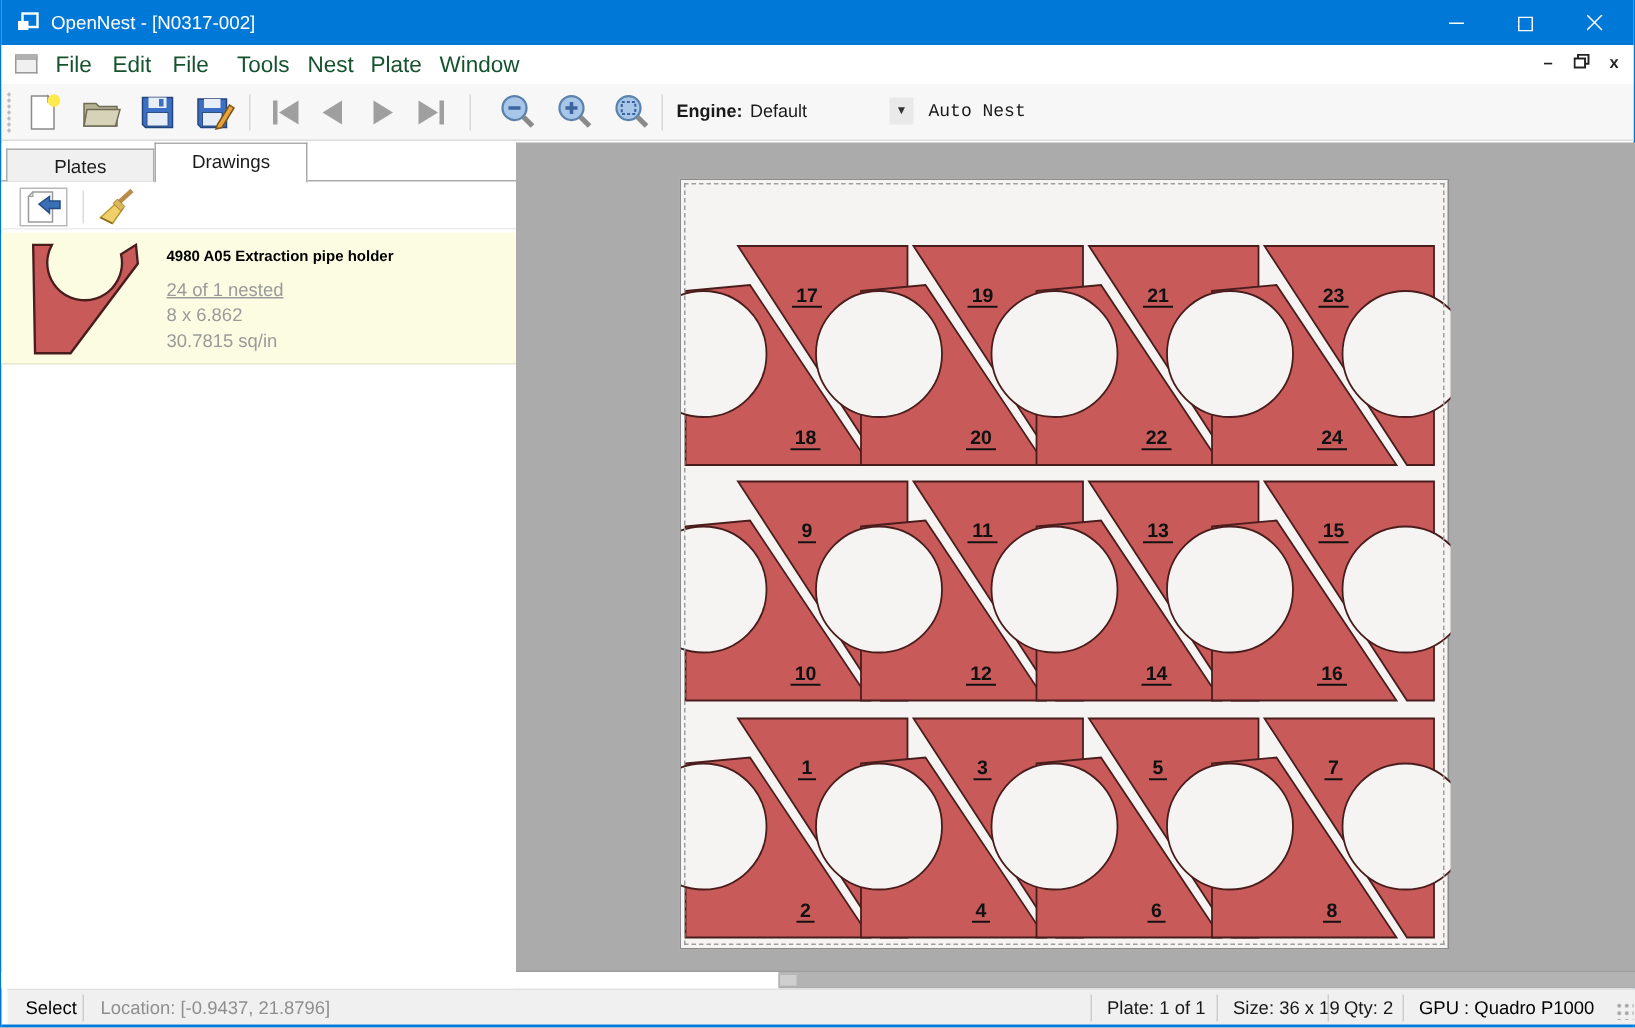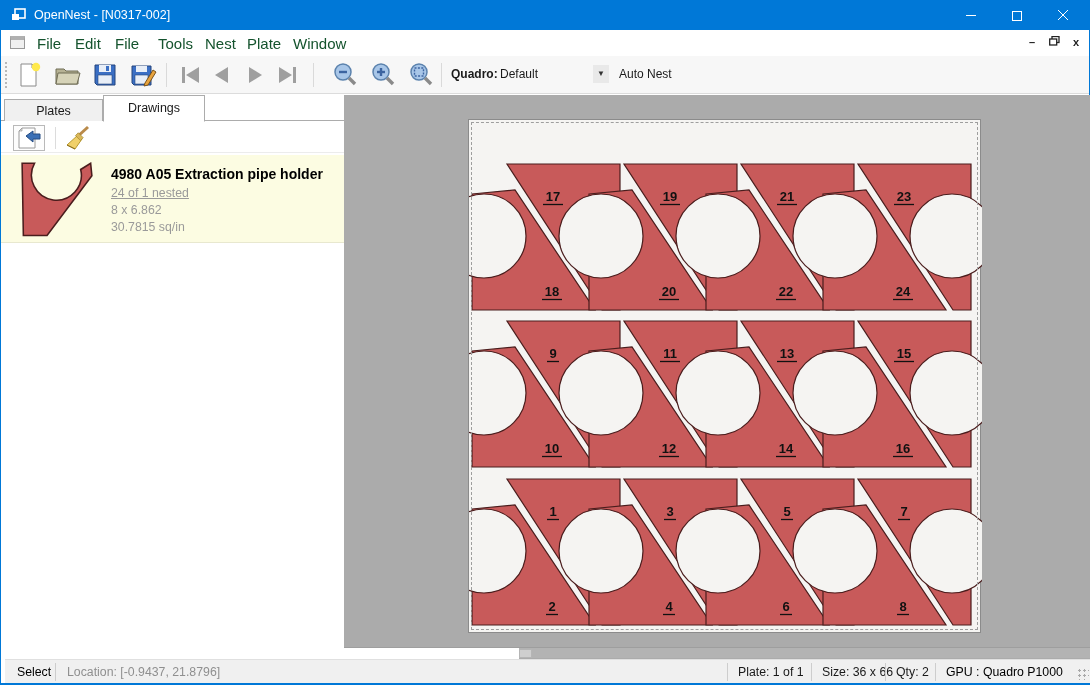--- a/index.html
+++ b/index.html
@@ -24,41 +24,41 @@
 
   
   .toolbar { position:absolute; left:0; top:56px; width:100%; height:38px; background:#f7f7f7; border-bottom:1px solid #dcdcdc; }
   .grip { position:absolute; left:3px; top:5px; width:4px; height:28px;
           background-image:radial-gradient(circle, #b8b8b8 1px, transparent 1.2px); background-size:4px 4px; }
   .tbtn { position:absolute; top:5px; width:28px; height:28px; }
   .tsep { position:absolute; top:7px; width:1px; height:24px; background:#dadada; }
   .engine-label { position:absolute; left:450px; top:11px; font-weight:bold; }
   .engine-value { position:absolute; left:499px; top:11px; }
   .engine-arrow { position:absolute; left:592px; top:9px; width:16px; height:18px; background:#e9e9e9; text-align:center; line-height:17px; font-size:8px; color:#333; }
-  .autonest { position:absolute; left:618px; top:11px; }
+  .autonest { position:absolute; left:618px; top:11px;font-family:Liberation Mono, monospace; }
 
   
   .panel { position:absolute; left:0; top:95px; width:356px; height:564px; background:#fff; }
   .tabstrip { position:absolute; left:0; top:0; width:343px; height:26px; border-bottom:1px solid #acacac; }
   .tab { position:absolute; text-align:center; font-size:12.5px; }
   .tab.inactive { left:3px; top:4px; width:99px; height:22px; line-height:22px; background:#f0f0f0; border:1px solid #acacac; border-bottom:none; }
   .tab.active { left:102px; top:0; width:102px; height:27px; line-height:25px; background:#fff; border:1px solid #acacac; border-bottom:1px solid #fff; z-index:2; }
   .subtoolbar { position:absolute; left:0; top:27px; width:343px; height:31px; background:#fff; border-bottom:1px solid #ececec; }
   .subbtn { position:absolute; top:3px; width:32px; height:26px; }
   .subbtn.bordered { border:1px solid #b9b9b9; background:#fdfdfd; }
   .subsep { position:absolute; left:54px; top:5px; width:1px; height:22px; background:#dcdcdc; }
   .drawing-item { position:absolute; left:0; top:60px; width:343px; height:88px; background:#fcfce2; border-bottom:1px solid #e8e8cf; }
   .thumb { position:absolute; left:14px; top:7px; }
-  .item-title { position:absolute; left:110px; top:11px; font-weight:bold; font-size:14px; color:#000; }
+  .item-title { position:absolute; left:110px; top:11px; font-weight:bold; font-size:10px; color:#000; }
   .item-line { position:absolute; left:110px; color:#9a9a9a; font-size:12.3px; }
   .item-line.l1 { top:31px;text-decoration:underline; } .item-line.l2 { top:48px; } .item-line.l3 { top:65px; }
 
   
   .canvas { position:absolute; left:343px; top:95px; width:747px; height:564px; background:#ababab; }
-  .plate { position:absolute; left:124px; top:24px; width:513px; height:514px; background:#f5f4f2; border:1px solid #8b8b8b; }
+  .plate { position:absolute; left:109px; top:24px; width:513px; height:514px; background:#f5f4f2; border:1px solid #8b8b8b; }
   .plate-dash { position:absolute; inset:2px; border:1px dashed #9e9e9e; pointer-events:none; }
   .plate svg { position:absolute; left:0; top:0; }
   .canvas-scroll { position:absolute; left:0; bottom:1px; width:747px; height:11px; background:#b3b3b3; border-top:1px solid #9e9e9e; }
 
   
   .panel-scroll { position:absolute; left:0; top:648px; width:518px; height:11px; background:#fff; z-index:5; }
   .panel-scroll .thumbbox { position:absolute; right:-13px; top:1px; width:13px; height:9px; background:#cfcfcf; border:1px solid #b5b5b5; }
 
   
   .statusbar { position:absolute; left:4px; top:659px; width:100%; height:24px; background:#f0f0f0; border-top:1px solid #e0e0e0; font-size:12.3px; }
@@ -195,21 +195,21 @@
       </svg>
     </div>
     <div class="tbtn" style="left:406px">
       <svg width="28" height="28" viewBox="0 0 28 28">
         <circle cx="12" cy="11" r="8" fill="#a8c6e8" stroke="#5b82ad" stroke-width="1.5"></circle>
         <rect x="7.5" y="7" width="9" height="8" fill="none" stroke="#3c64a0" stroke-width="1.4" stroke-dasharray="2 1.4"></rect>
         <line x1="18" y1="17" x2="24" y2="23" stroke="#8a8a8a" stroke-width="3.4"></line>
       </svg>
     </div>
     <div class="tsep" style="left:440px"></div>
-    <span class="engine-label">Quadro:</span>
+    <span class="engine-label">Engine:</span>
     <span class="engine-value">Default</span>
     <span class="engine-arrow">▼</span>
     <span class="autonest">Auto Nest</span>
   </div>
 
   <div class="panel">
     <div class="tabstrip">
       <div class="tab inactive">Plates</div>
       <div class="tab active">Drawings</div>
     </div>
@@ -352,21 +352,21 @@
     <div class="thumbbox"></div>
   </div>
 
   <div class="statusbar">
     <span class="st mode">Select</span>
     <div class="stsep" style="left:50px"></div>
     <span class="st loc">Location: [-0.9437, 21.8796]</span>
     <div class="stsep" style="left:722px"></div>
     <span class="st plate-c">Plate: 1 of 1</span>
     <div class="stsep" style="left:806px"></div>
-    <span class="st size-c">Size: 36 x 66</span>
+    <span class="st size-c">Size: 36 x 19</span>
     <div class="stsep" style="left:880px"></div>
     <span class="st qty-c">Qty: 2</span>
     <div class="stsep" style="left:930px"></div>
     <span class="st gpu">GPU : Quadro P1000</span>
     <div class="grip2"></div>
   </div>
 
   <div class="bottom-blue"></div>
 </div>
 

